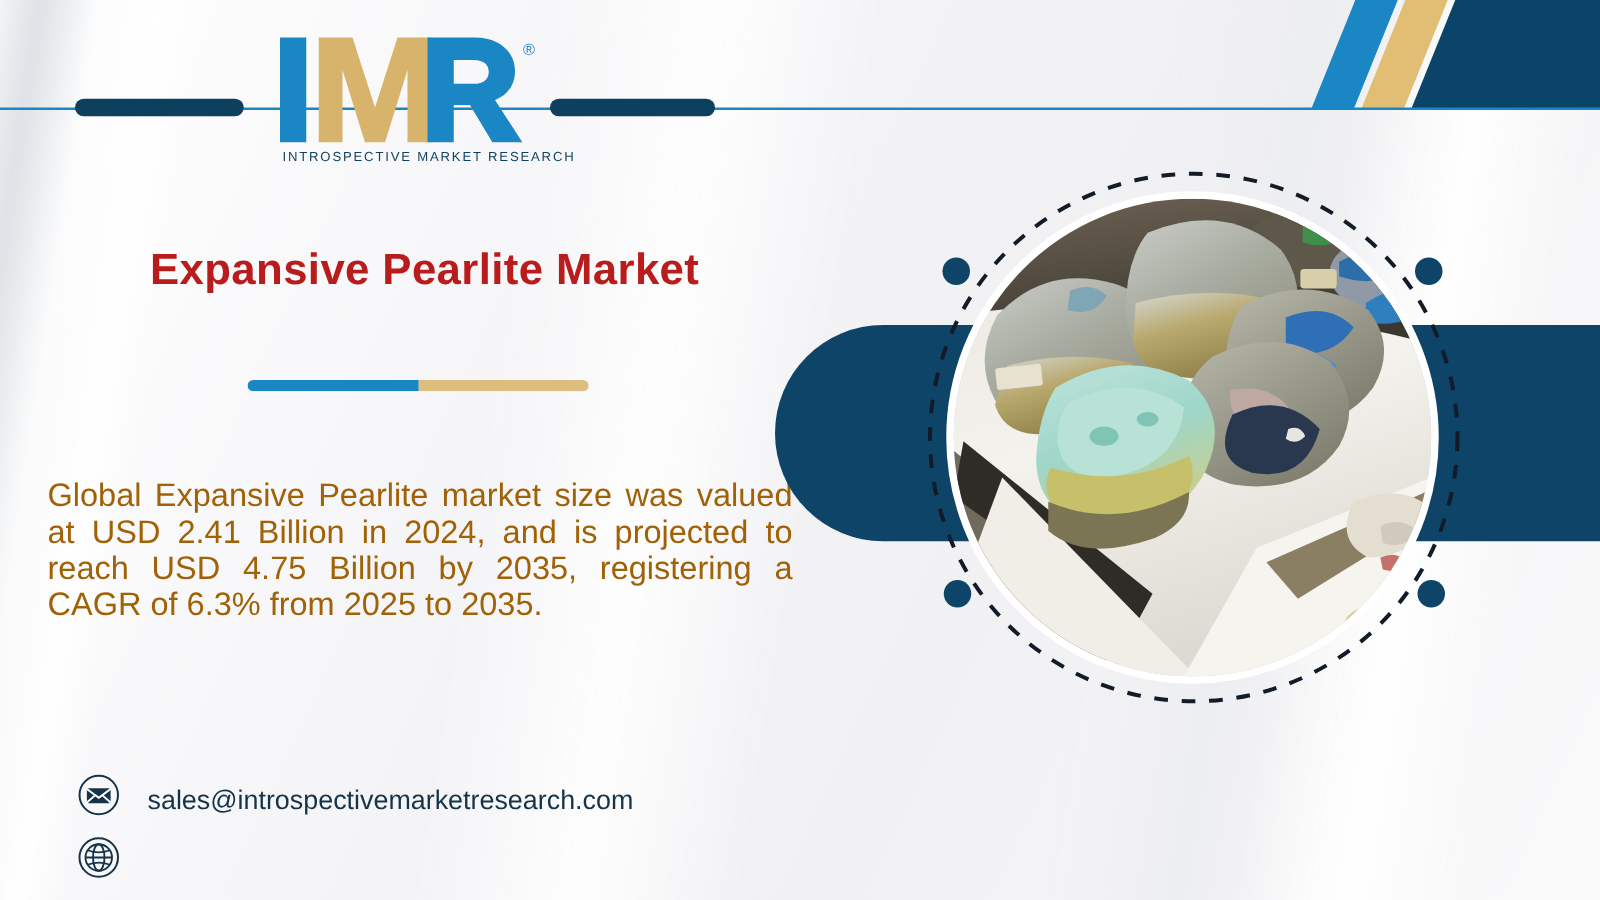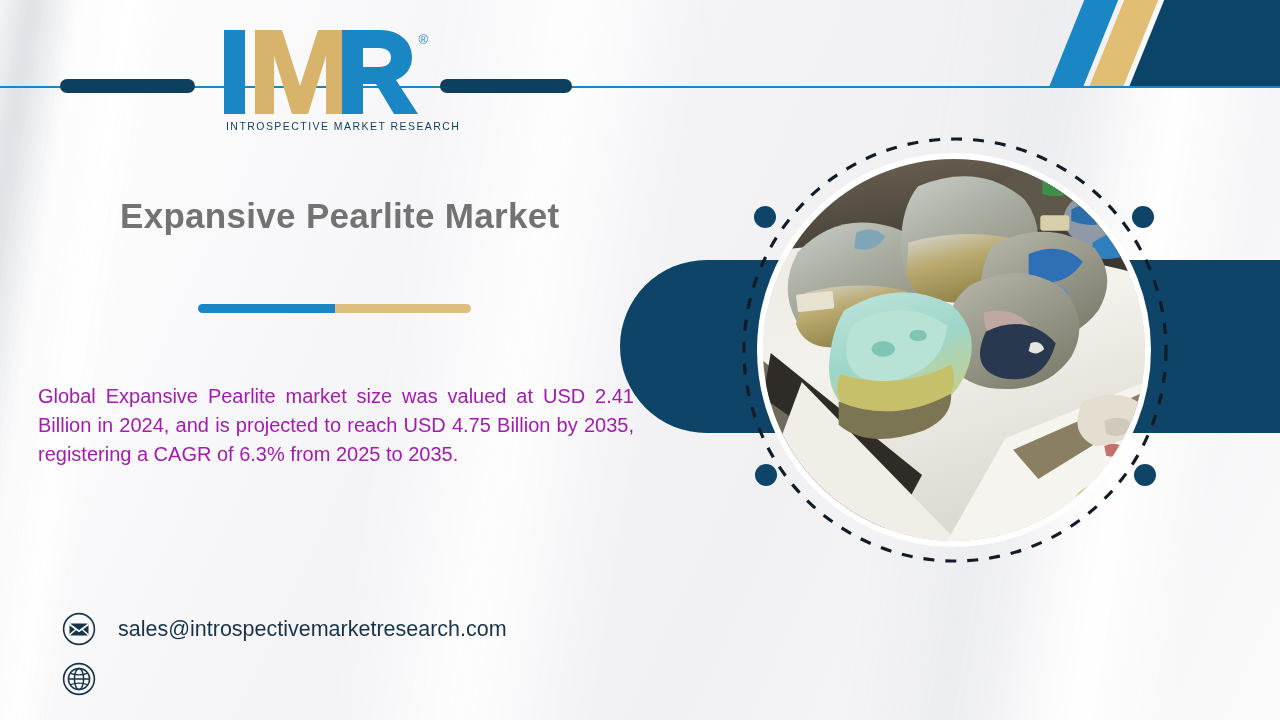--- a/index.html
+++ b/index.html
@@ -148,21 +148,21 @@
   }
 
   
   .title {
     position: absolute;
     left: 120px;
     top: 196px;
     width: 540px;
     font-size: 35px;
     font-weight: bold;
-    color: #737373;
+    color: #b91c1c;
     letter-spacing: 0.3px;
     font-family: "Liberation Sans", sans-serif;
   }
 
   
   .divider {
     position: absolute;
     left: 198px;
     top: 304px;
     width: 273px;
@@ -173,23 +173,23 @@
   }
   .divider-blue { width: 50%; background: #1b86c4; }
   .divider-tan  { width: 50%; background: #ddbe7f; }
 
   
   .body-text {
     position: absolute;
     left: 38px;
     top: 382px;
     width: 596px;
-    font-size: 20px;
+    font-size: 26px;
     line-height: 29px;
-    color: #a21caf;
+    color: #a16207;
     text-align: justify;
     font-family: "Liberation Sans", sans-serif;
   }
 
   
   .navy-band {
     position: absolute;
     left: 620px;
     top: 260px;
     width: 660px;
@@ -235,21 +235,21 @@
 
   
   .contact {
     position: absolute;
     left: 62px;
     top: 605px;
     width: 620px;
   }
   .contact-row {
     display: flex;
-    align-items: center;
+    align-items: flex-end;
     height: 48px;
     margin-bottom: 2px;
   }
   .contact-icon {
     width: 34px;
     height: 34px;
     flex: 0 0 34px;
     margin-right: 22px;
   }
   .contact-text {

